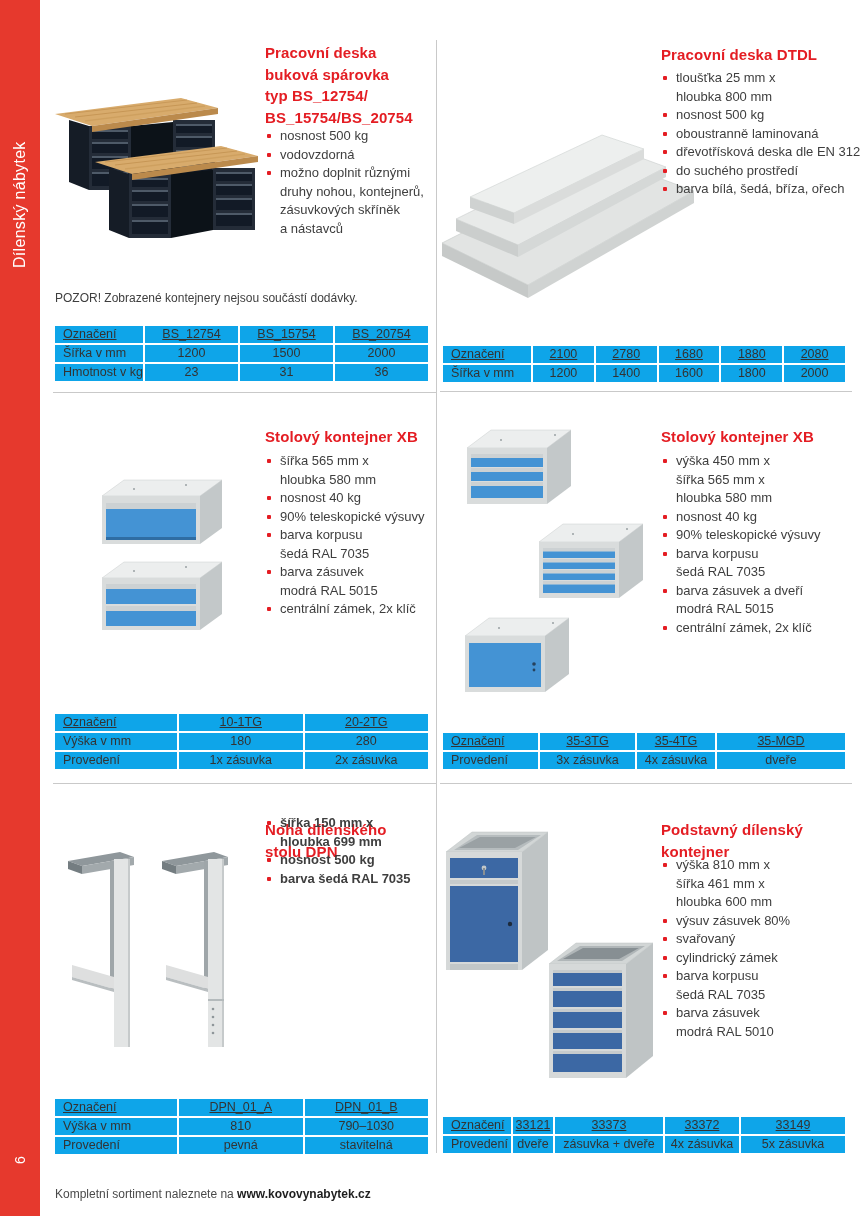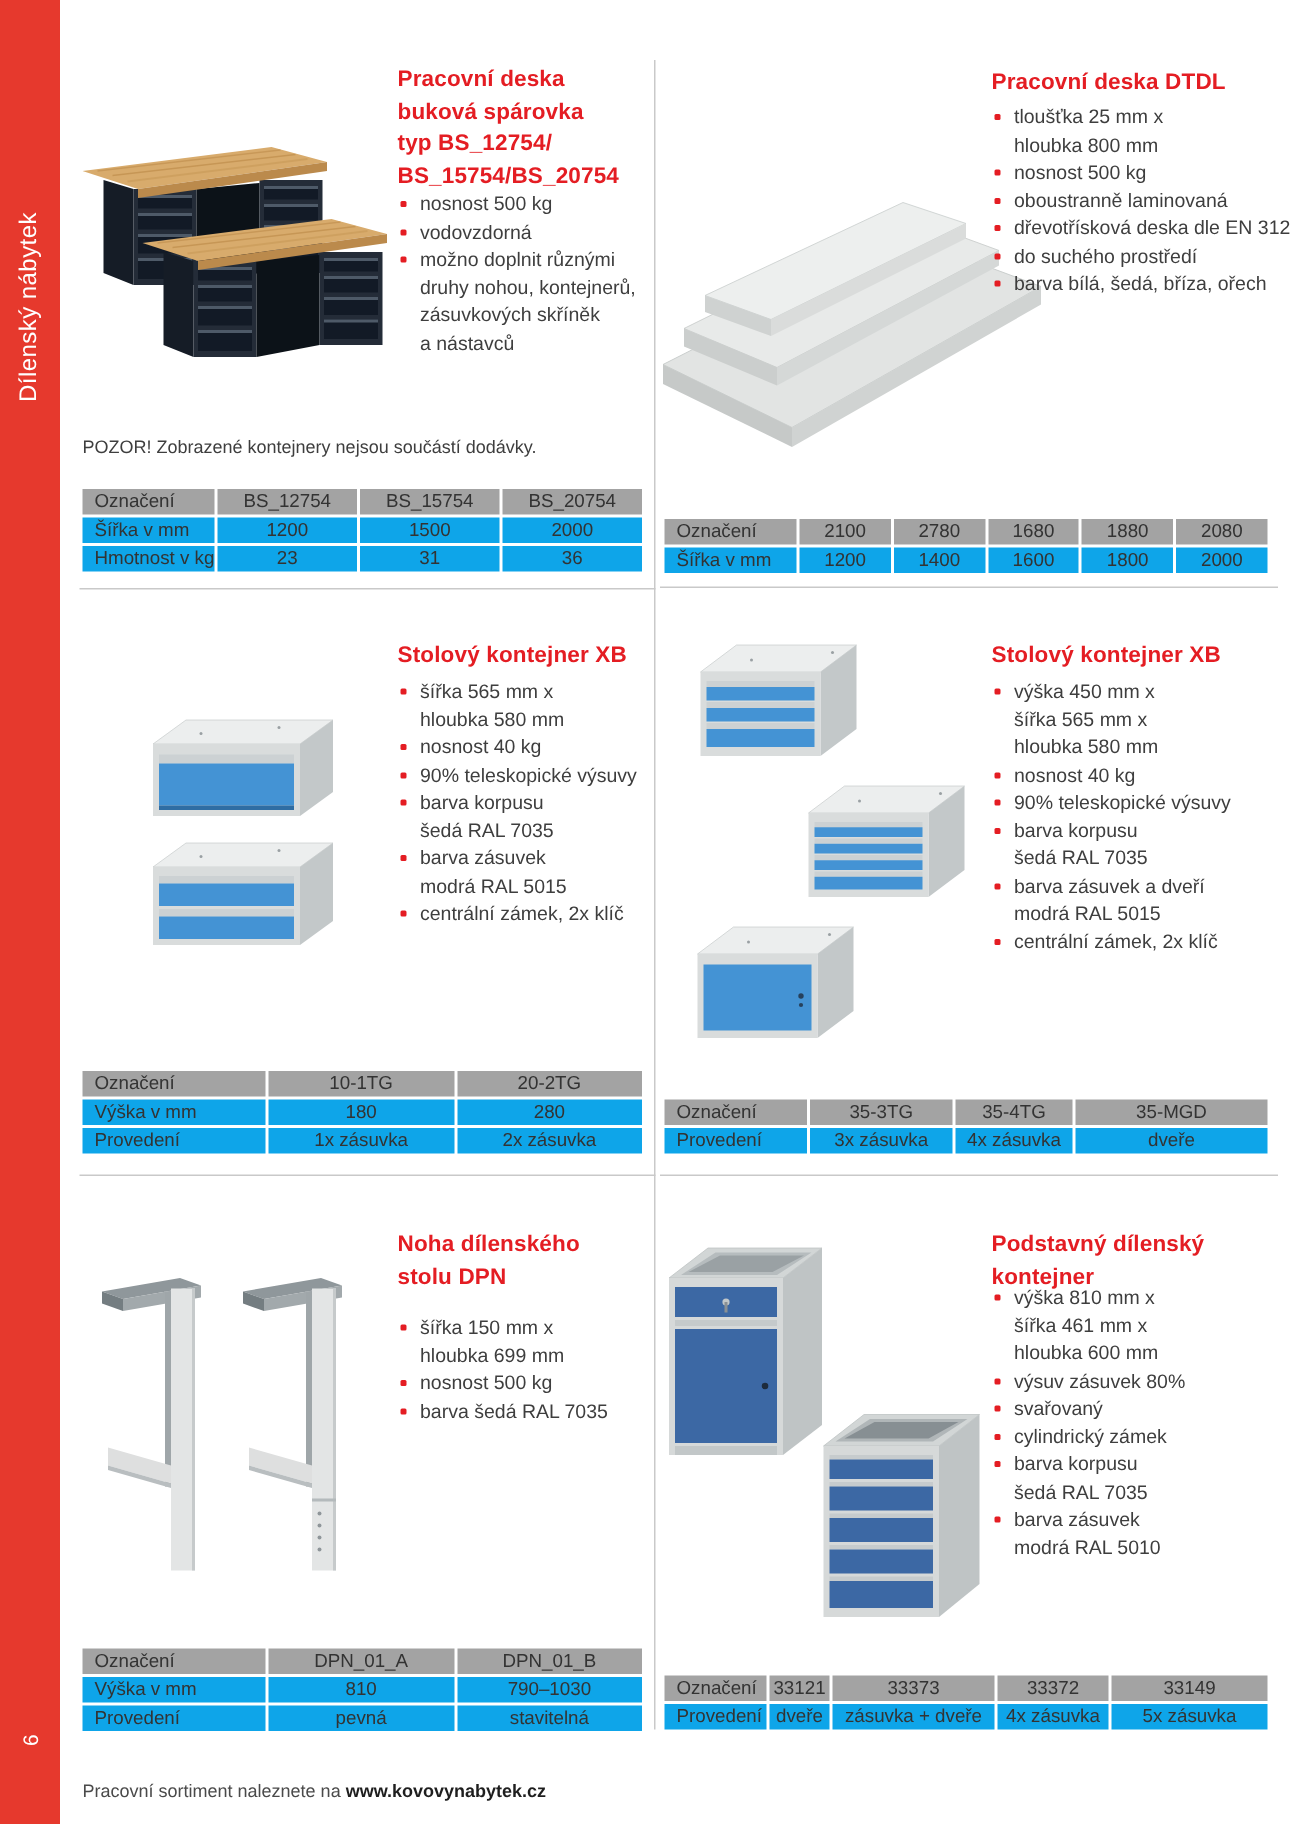--- a/index.html
+++ b/index.html
@@ -40,21 +40,21 @@
     content:"";position:absolute;left:2px;top:7px;width:4px;height:4px;
     background:#e41d23;border-radius:1px;
   }
   .note{font-size:12px;color:#3e3e3e;text-align:left;}
   
   .spec-table{display:grid;gap:2px;grid-auto-rows:17px;}
   .spec-table .c{
     background:#0ea5e9;font-size:12.5px;line-height:17px;color:#333333;
     text-align:center;overflow:hidden;white-space:nowrap;
   }
-  .spec-table .c.hd{background:#a3a3a3;}
+  .spec-table .c.hd{background:#0ea5e9;text-decoration:underline;}
   .spec-table .c.lbl{text-align:left;padding-left:8px;}
   .t1{grid-template-columns:88px 1fr 1fr 1fr;}
   .t2{grid-template-columns:88px 1fr 1fr 1fr 1fr 1fr;}
   .t3{grid-template-columns:122px 1fr 1fr;}
   .t4{grid-template-columns:95px 95px 78px 1fr;}
   .t5{grid-template-columns:122px 1fr 1fr;}
   .t6{grid-template-columns:68px 40px 108px 74px 1fr;}
   
   .footer{font-size:12px;color:#4a4a4a;}
   .footer b{color:#1e1e1e;}
@@ -303,21 +303,21 @@
     <use href="#legbase"></use>
     <rect x="46" y="150" width="16" height="2" fill="#b4babc"></rect>
     <circle cx="51" cy="160" r="1.3" fill="#8f969a"></circle>
     <circle cx="51" cy="168" r="1.3" fill="#8f969a"></circle>
     <circle cx="51" cy="176" r="1.3" fill="#8f969a"></circle>
     <circle cx="51" cy="184" r="1.3" fill="#8f969a"></circle>
   </g>
 </svg>
 <div class="abs sec-title" style="left:265px;top:819px;width:175px;">Noha dílenského
 stolu DPN</div>
-<ul class="abs bullets" style="left:265px;top:876px;width:178px;">
+<ul class="abs bullets" style="left:265px;top:814px;width:178px;font-weight:bold;">
   <li>šířka 150 mm x
 hloubka 699 mm</li>
   <li>nosnost 500 kg</li>
   <li>barva šedá RAL 7035</li>
 </ul>
 <div class="abs spec-table t5" style="left:55px;top:1099px;width:373px;">
   <div class="c hd lbl">Označení</div>
   <div class="c hd">DPN_01_A</div>
   <div class="c hd">DPN_01_B</div>
   <div class="c lbl">Výška v mm</div>
@@ -384,14 +384,14 @@
   <div class="c hd">33372</div>
   <div class="c hd">33149</div>
   <div class="c lbl">Provedení</div>
   <div class="c">dveře</div>
   <div class="c">zásuvka + dveře</div>
   <div class="c">4x zásuvka</div>
   <div class="c">5x zásuvka</div>
 </div>
 
 <div class="abs footer" style="left:55px;top:1187px;width:600px;">
-  <span>Pracovní sortiment naleznete na </span><b>www.kovovynabytek.cz</b>
+  <span>Kompletní sortiment naleznete na </span><b>www.kovovynabytek.cz</b>
 </div>
 
 </body></html>

